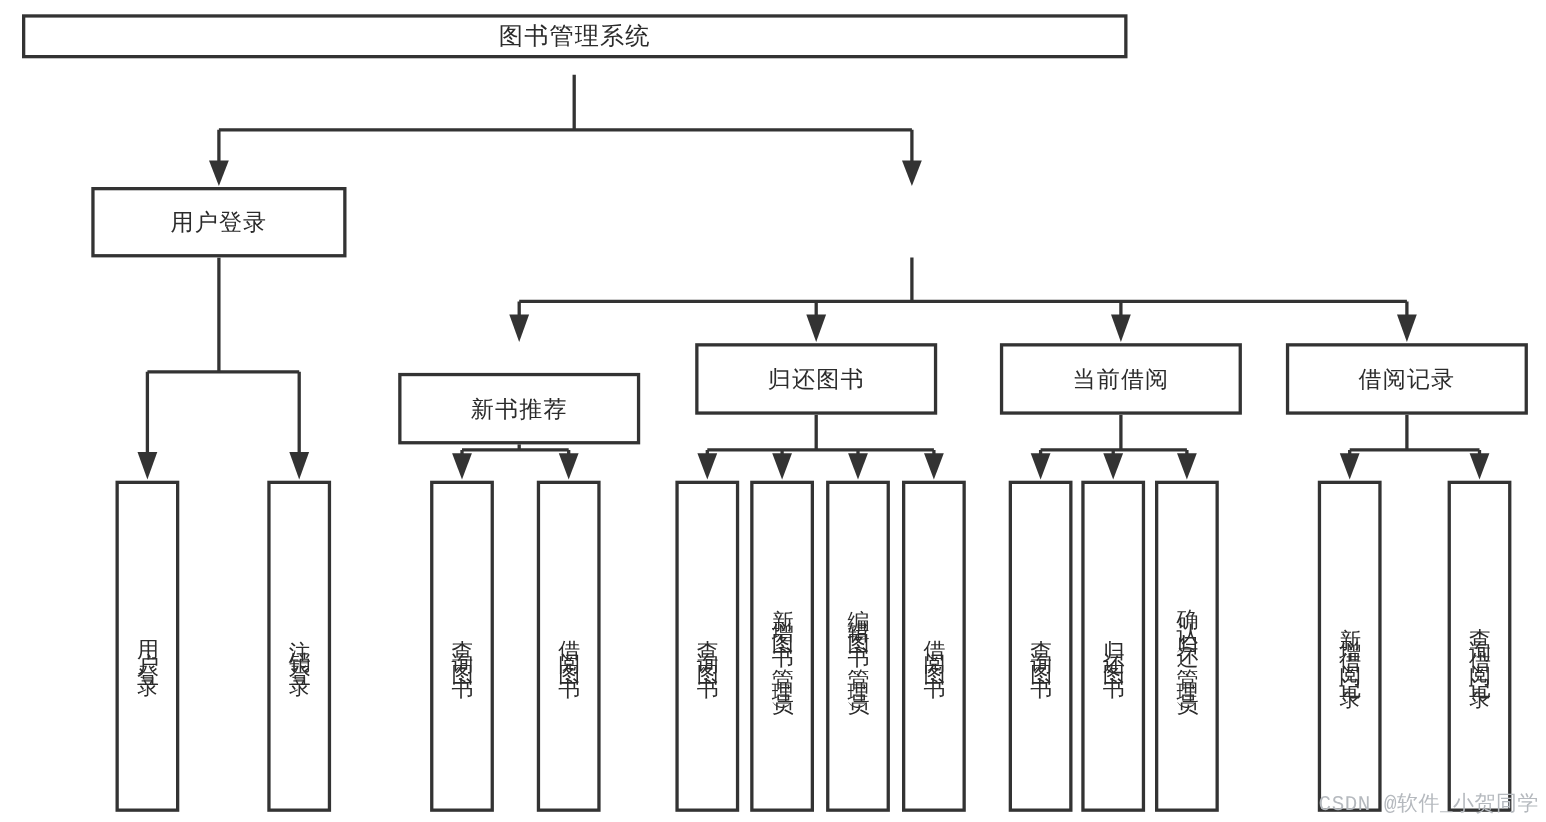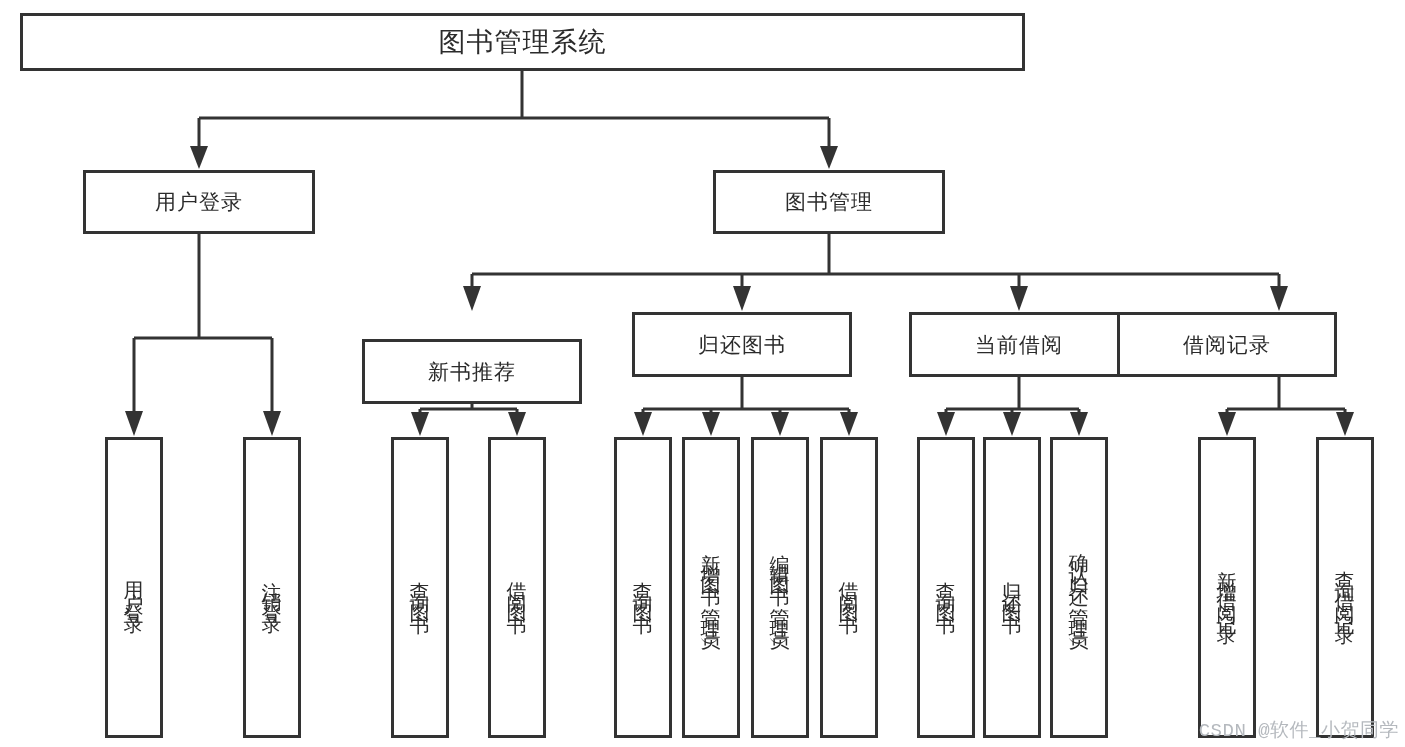--- a/index.html
+++ b/index.html
@@ -15,25 +15,25 @@
     position:absolute;
     box-sizing:border-box;
     border:3px solid #333333;
     background:#ffffff;
     display:flex;align-items:center;justify-content:center;
     color:#2b2b2b;
     font-size:21px;
     letter-spacing:1px;
     z-index:2;
   }
-  .root{left:20px;top:13px;width:1005px;height:58px;font-size:27px;}
+  .root{left:20px;top:13px;width:1005px;height:40px;font-size:22px;}
   .l2a{left:83px;top:170px;width:232px;height:64px;}
   .l2b{left:713px;top:170px;width:232px;height:64px;}
   .l3{top:312px;width:220px;height:65px;}
-  .l3a{left:362px;margin-top:27px;} .l3b{left:632px;} .l3c{left:909px;} .l3d{left:1117px;}
+  .l3a{left:362px;margin-top:27px;} .l3b{left:632px;} .l3c{left:909px;} .l3d{left:1169px;}
   .leaf{top:437px;width:58px;height:301px;}
   .leaf span{
     writing-mode:vertical-rl;
     text-orientation:mixed;
     font-size:20px;
     letter-spacing:11px;
     line-height:1;
     white-space:nowrap;
   }
   .g1a{left:105px;} .g1b{left:243px;}
@@ -100,23 +100,20 @@
     </g>
   </svg>
 
   <div class="node root">
     <span>图书管理系统</span>
   </div>
 
   <div class="node l2a">
     <span>用户登录</span>
   </div>
-  <div class="node l2b">
-    <span>图书管理</span>
-  </div>
 
   <div class="node l3 l3a">
     <span>新书推荐</span>
   </div>
   <div class="node l3 l3b">
     <span>归还图书</span>
   </div>
   <div class="node l3 l3c">
     <span>当前借阅</span>
   </div>

